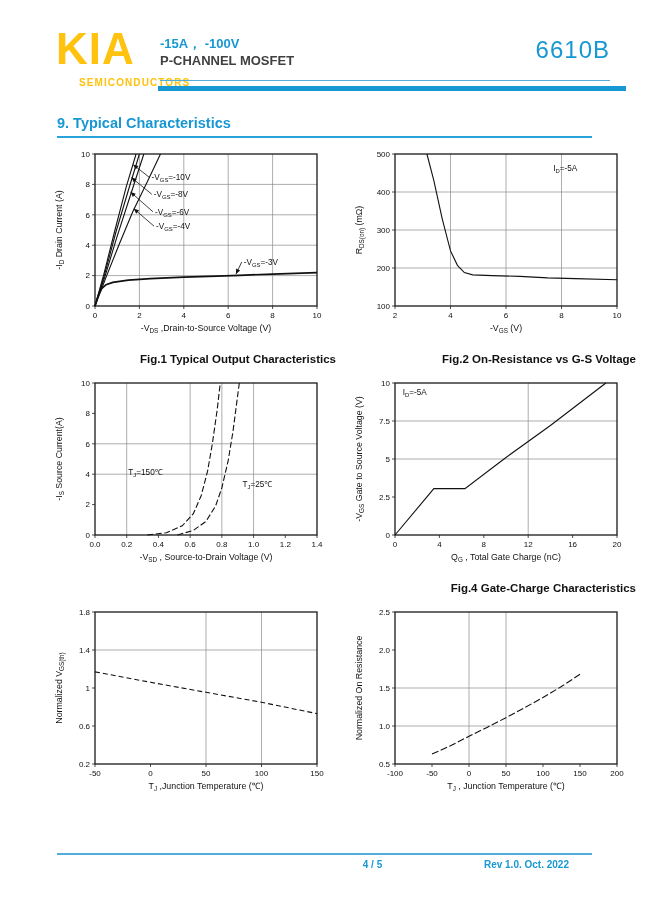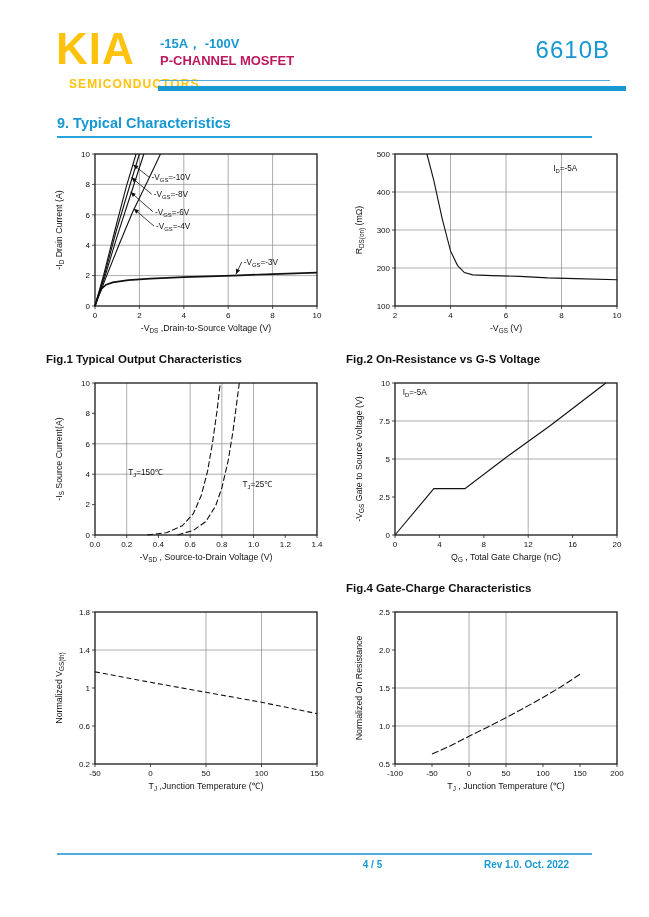--- a/index.html
+++ b/index.html
@@ -1,37 +1,37 @@
 <!DOCTYPE html>
 <html><head>
 <meta charset="utf-8">
 <style>
   html,body{margin:0;padding:0;background:#e8e8e8;}
   .page{position:relative;width:649px;height:917px;background:#ffffff;margin:0 auto;
         font-family:"Liberation Sans",sans-serif;overflow:hidden;}
   
   .logo{position:absolute;left:56px;top:26px;font-size:44px;font-weight:800;
         color:#FFC20E;letter-spacing:1px;line-height:46px;}
-  .logo-sub{position:absolute;left:41px;top:77px;font-size:12px;font-weight:bold;
+  .logo-sub{position:absolute;left:51px;top:77px;font-size:10px;font-weight:bold;
         color:#FFC20E;letter-spacing:1.1px;padding-left:28px;}
   .spec1{position:absolute;left:160px;top:35px;font-size:13px;font-weight:bold;color:#1798D3;}
-  .spec2{position:absolute;left:160px;top:53px;font-size:13px;font-weight:bold;color:#be185d;text-align:center;}
+  .spec2{position:absolute;left:160px;top:53px;font-size:13px;font-weight:bold;color:#404040;text-align:center;}
   .part{position:absolute;right:39px;top:36px;font-size:24px;font-weight:500;
         color:#1798D3;letter-spacing:1px;}
   .rule-thin{position:absolute;left:160px;top:80px;width:450px;height:1px;background:#52ACD8;}
   .rule-thick{position:absolute;left:158px;top:86px;width:468px;height:5px;background:#1798D3;}
   
   .section-title{position:absolute;left:57px;top:115px;font-size:14.5px;font-weight:bold;color:#1798D3;}
   .section-rule{position:absolute;left:57px;top:136px;width:535px;height:1.5px;background:#29A3DA;}
   
   .charts{position:absolute;left:46px;top:146px;width:590px;display:grid;
           grid-template-columns:290px 290px;column-gap:10px;row-gap:10px;}
   .fig{width:290px;}
   .fig svg{display:block;margin:0 auto;}
-  .caption{text-align:left;font-size:11.5px;font-weight:bold;color:#111;margin-top:5px;}
+  .caption{text-align:right;font-size:11.5px;font-weight:bold;color:#111;margin-top:5px;}
   .caption sub{font-size:70%;}
   svg text{fill:#111;}
   
   .footer-rule{position:absolute;left:57px;top:853px;width:535px;height:1.5px;background:#52ACD8;}
   .page-num{position:absolute;left:0;top:859px;width:649px;text-align:center;
             font-size:10px;font-weight:bold;color:#1798D3;padding-left:48px;}
   .rev{position:absolute;right:80px;top:859px;font-size:10px;font-weight:bold;color:#1798D3;}
 </style>
 </head>
 <body>

